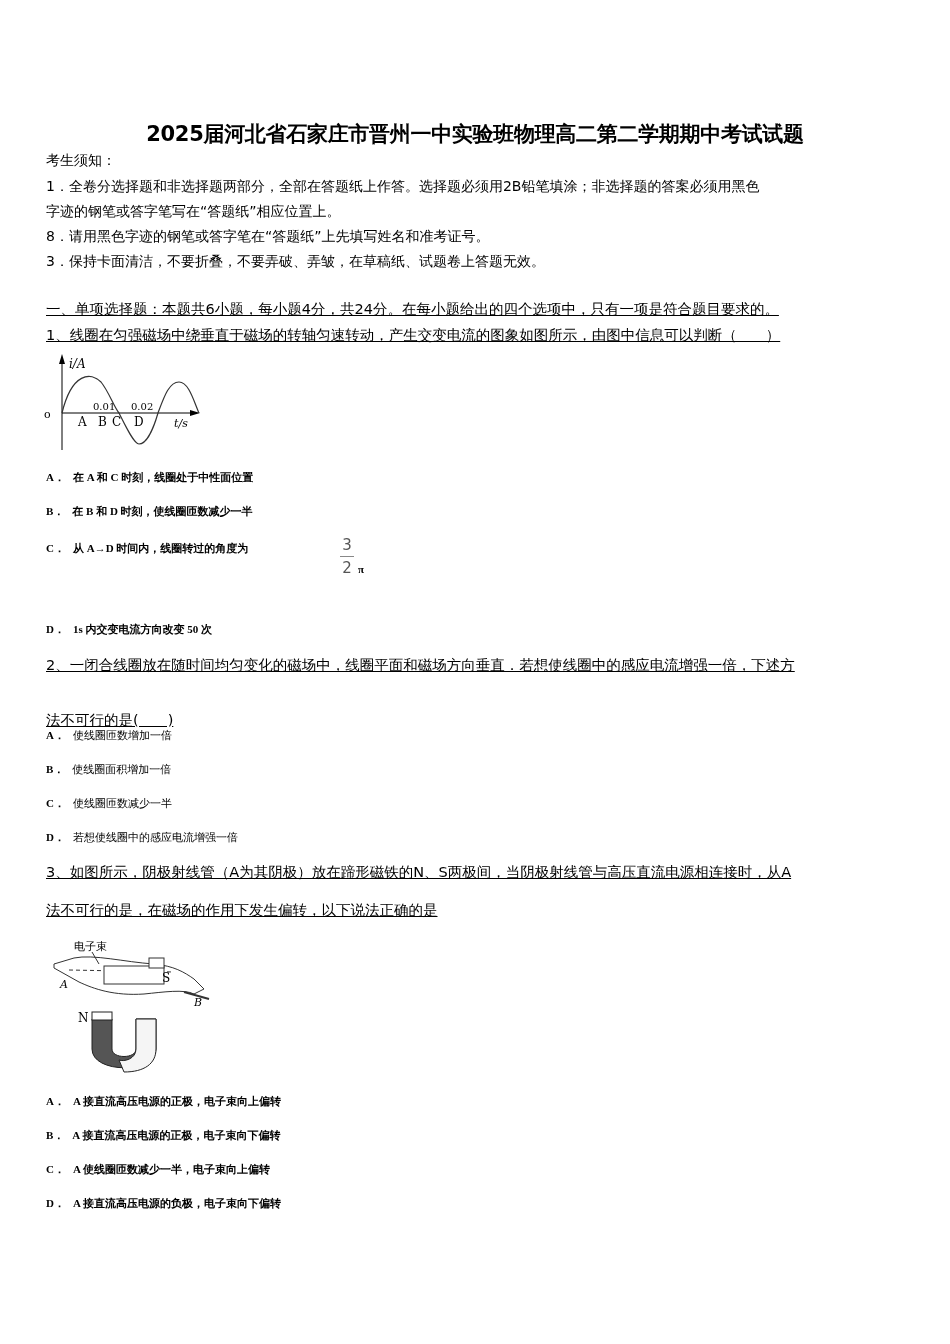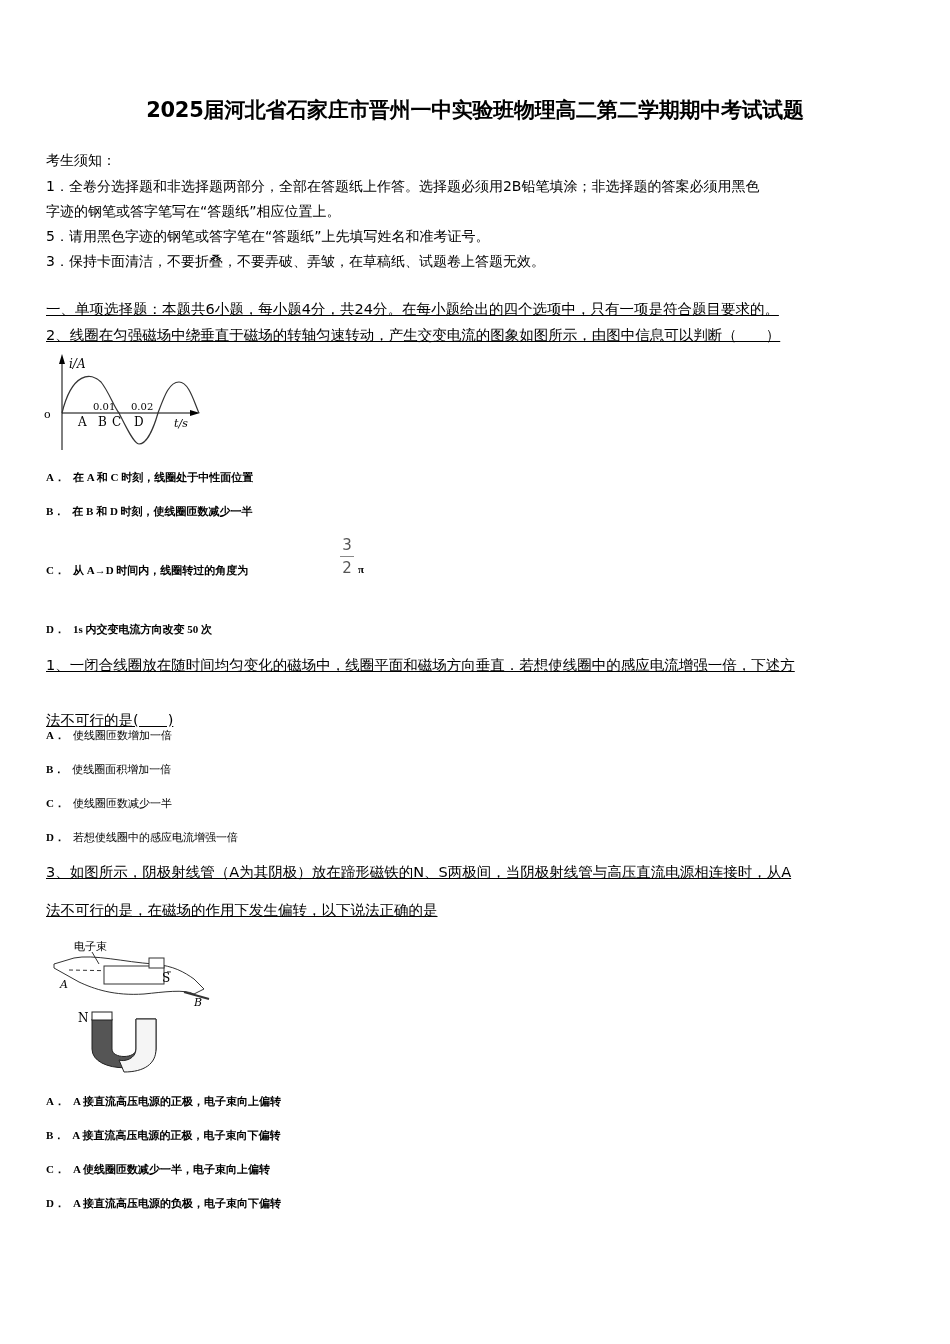--- a/index.html
+++ b/index.html
@@ -1,43 +1,43 @@
 <!DOCTYPE html>
 <html><head>
   <meta charset="utf-8">
   <style>
     html, body { margin: 0; padding: 0; background: #ffffff; }
     body { width: 950px; height: 1344px; position: relative; overflow: hidden;
            font-family: "DejaVu Serif", "Liberation Serif", serif; color: #000; }
     .abs { position: absolute; white-space: nowrap; }
-    .title { left: 0; width: 950px; top: 96px; text-align: center; font-family: "DejaVu Sans", "Liberation Sans", sans-serif;
+    .title { left: 0; width: 950px; top: 120px; text-align: center; font-family: "DejaVu Sans", "Liberation Sans", sans-serif;
              font-weight: bold; font-size: 21px; letter-spacing: -0.3px; }
     .note { font-family: "DejaVu Sans", "Liberation Sans", sans-serif; font-size: 14px; left: 46px; }
     .q { font-family: "DejaVu Sans", "Liberation Sans", sans-serif; font-size: 14.5px; left: 46px; text-decoration: underline; }
     .opt { font-family: Liberation Serif, serif; font-size: 11px; left: 46px; }
     .opt b.lbl { font-weight: bold; margin-right: 8px; }
     .frac { position: absolute; left: 340px; top: 536px; width: 14px; text-align: center;
             font-family: "DejaVu Sans", "Liberation Sans", sans-serif; font-size: 15px; color: #555; line-height: 18px; }
     .frac .bar { height: 1px; background: #888; margin: 2px 0; }
     svg text { font-family: "DejaVu Serif", "Liberation Serif", serif; }
   </style>
 </head>
 <body>
 
 <div class="abs title">2025届河北省石家庄市晋州一中实验班物理高二第二学期期中考试试题</div>
 
 <div class="abs note" style="top:152px">考生须知：</div>
 <div class="abs note" style="top:178px">1．全卷分选择题和非选择题两部分，全部在答题纸上作答。选择题必须用2B铅笔填涂；非选择题的答案必须用黑色</div>
 <div class="abs note" style="top:203px">字迹的钢笔或答字笔写在“答题纸”相应位置上。</div>
-<div class="abs note" style="top:228px">5．请用黑色字迹的钢笔或答字笔在“答题纸”上先填写姓名和准考证号。</div>
+<div class="abs note" style="top:228px">8．请用黑色字迹的钢笔或答字笔在“答题纸”上先填写姓名和准考证号。</div>
 <div class="abs note" style="top:253px">3．保持卡面清洁，不要折叠，不要弄破、弄皱，在草稿纸、试题卷上答题无效。</div>
 
 <div class="abs q" style="top:300px">一、单项选择题：本题共6小题，每小题4分，共24分。在每小题给出的四个选项中，只有一项是符合题目要求的。</div>
 
-<div class="abs q" style="top:326px">2、线圈在匀强磁场中绕垂直于磁场的转轴匀速转动，产生交变电流的图象如图所示，由图中信息可以判断（　　）</div>
+<div class="abs q" style="top:326px">1、线圈在匀强磁场中绕垂直于磁场的转轴匀速转动，产生交变电流的图象如图所示，由图中信息可以判断（　　）</div>
 
 <svg class="abs" style="left:44px;top:352px" width="160" height="100">
   <line x1="18" y1="8" x2="18" y2="98" stroke="#000" stroke-width="1"></line>
   <polygon points="18,2 15,12 21,12" fill="#000"></polygon>
   <line x1="18" y1="61" x2="150" y2="61" stroke="#000" stroke-width="1"></line>
   <polygon points="156,61 146,58 146,64" fill="#000"></polygon>
   <path d="M18,61 C28,20 47,20 57,30 C65,40 70,55 75,61 C82,75 90,92 95,92 C103,92 110,75 114,61 C120,45 125,30 135,30 C145,30 150,50 155,61" fill="none" stroke="#333" stroke-width="1.2"></path>
   <text x="0" y="66" font-size="11">o</text>
   <text x="25" y="16" font-size="12" font-style="italic">i/A</text>
   <text x="130" y="75" font-size="11" font-style="italic">t/s</text>
@@ -48,34 +48,34 @@
   <text x="68" y="74" font-size="12">C</text>
   <text x="90" y="74" font-size="12">D</text>
 </svg>
 
 <div class="abs opt" style="top:470px">
   <b class="lbl">A．</b><b>在 A 和 C 时刻，线圈处于中性面位置</b>
 </div>
 <div class="abs opt" style="top:504px">
   <b class="lbl">B．</b><b>在 B 和 D 时刻，使线圈匝数减少一半</b>
 </div>
-<div class="abs opt" style="top:563px">
+<div class="abs opt" style="top:541px">
   <b class="lbl">C．</b><b>从 A→D 时间内，线圈转过的角度为</b>
 </div>
 <div class="frac">
   <div>3</div>
   <div class="bar"></div>
   <div>2</div>
 </div>
 <div class="abs opt" style="left:358px;top:563px;font-weight:bold">π</div>
 <div class="abs opt" style="top:622px">
   <b class="lbl">D．</b><b>1s 内交变电流方向改变 50 次</b>
 </div>
 
-<div class="abs q" style="top:656px">1、一闭合线圈放在随时间均匀变化的磁场中，线圈平面和磁场方向垂直．若想使线圈中的感应电流增强一倍，下述方</div>
+<div class="abs q" style="top:656px">2、一闭合线圈放在随时间均匀变化的磁场中，线圈平面和磁场方向垂直．若想使线圈中的感应电流增强一倍，下述方</div>
 <div class="abs q" style="top:711px">法不可行的是(　　)</div>
 <div class="abs opt" style="top:728px">
   <b class="lbl">A．</b><span>使线圈匝数增加一倍</span>
 </div>
 <div class="abs opt" style="top:762px">
   <b class="lbl">B．</b><span>使线圈面积增加一倍</span>
 </div>
 <div class="abs opt" style="top:796px">
   <b class="lbl">C．</b><span>使线圈匝数减少一半</span>
 </div>

